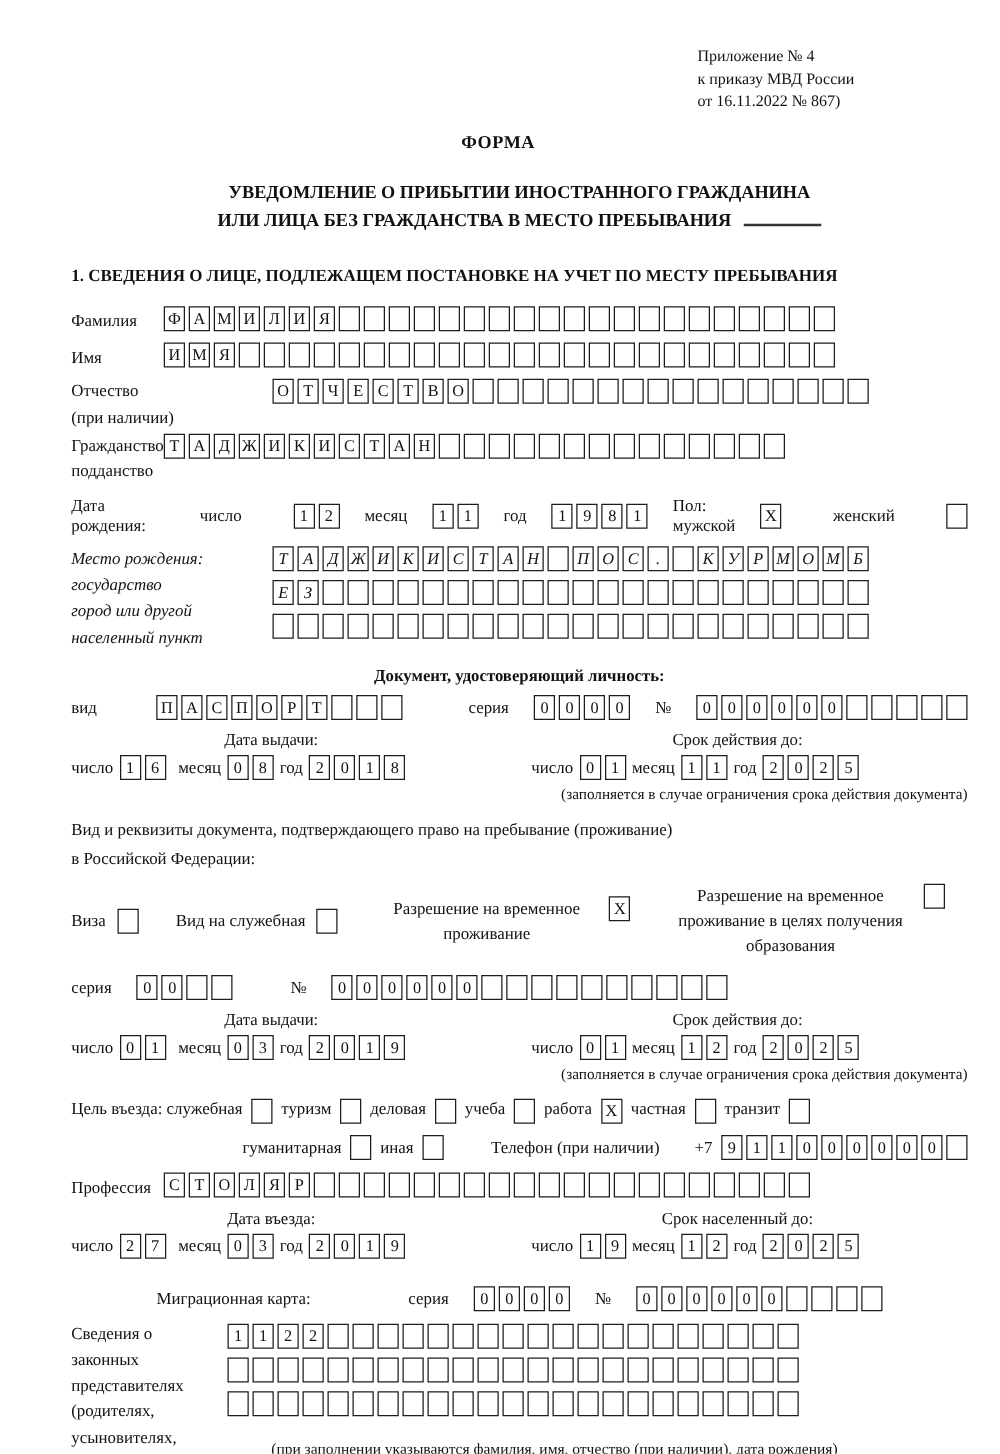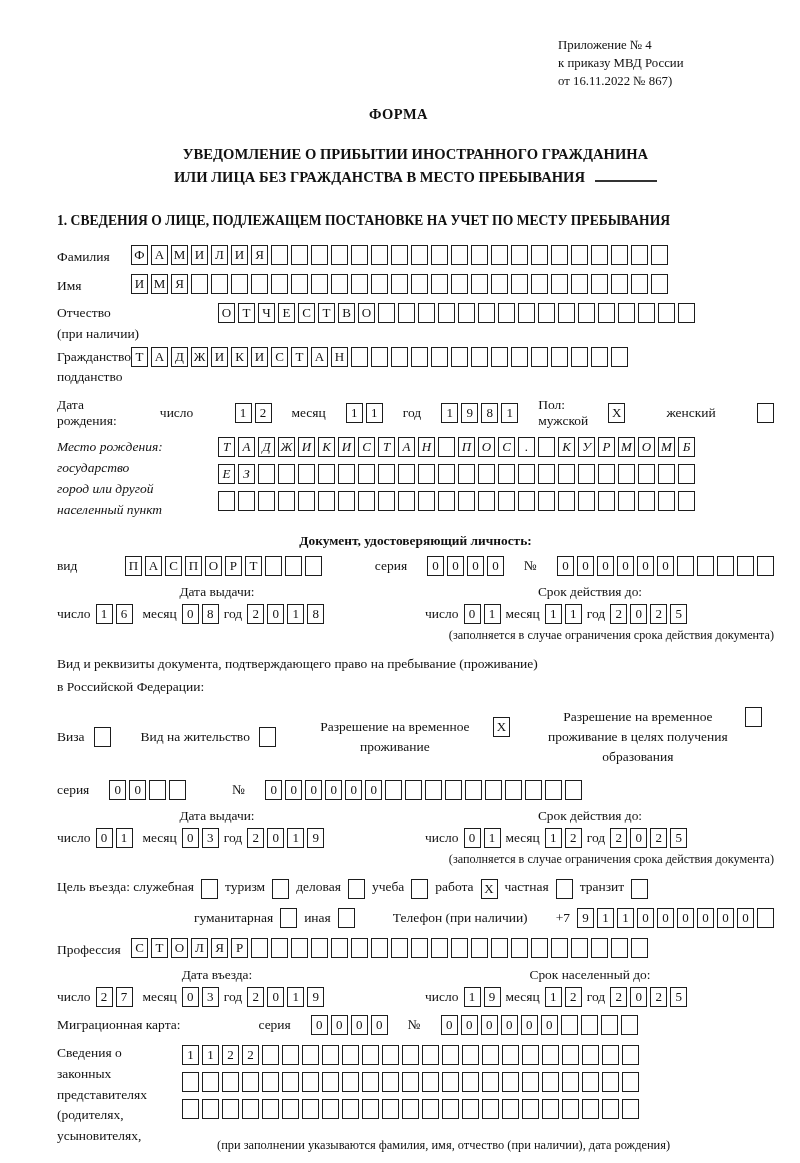--- a/index.html
+++ b/index.html
@@ -431,21 +431,21 @@
   </div>
 
   <div class="permit-row">
     <div class="permit-item">
       <span class="permit-label">Виза</span>
       <span class="cells checkbox">
           <span class="cell"></span>
         </span>
     </div>
     <div class="permit-item">
-      <span class="permit-label">Вид на жительство</span>
+      <span class="permit-label">Вид на служебная</span>
       <span class="cells checkbox">
           <span class="cell"></span>
         </span>
     </div>
     <div class="permit-item">
       <span class="permit-label pl-center w170">Разрешение на временное проживание</span>
       <span class="cells checkbox">
           <span class="cell">X</span>
         </span>
     </div>
@@ -667,21 +667,21 @@
         <span class="cells">
             <span class="cell">2</span>
             <span class="cell">0</span>
             <span class="cell">2</span>
             <span class="cell">5</span>
           </span>
       </div>
     </div>
   </div>
 
-  <div class="inline-row" style="margin-top:8px;">
+  <div class="inline-row" style="margin-top:22px;justify-content:center;">
     <span>Миграционная карта:</span>
     <span class="gap-l" style="width:38px;"></span>
     <span>серия</span>
     <span class="cells">
         <span class="cell">0</span>
         <span class="cell">0</span>
         <span class="cell">0</span>
         <span class="cell">0</span>
       </span>
     <span>№</span>

